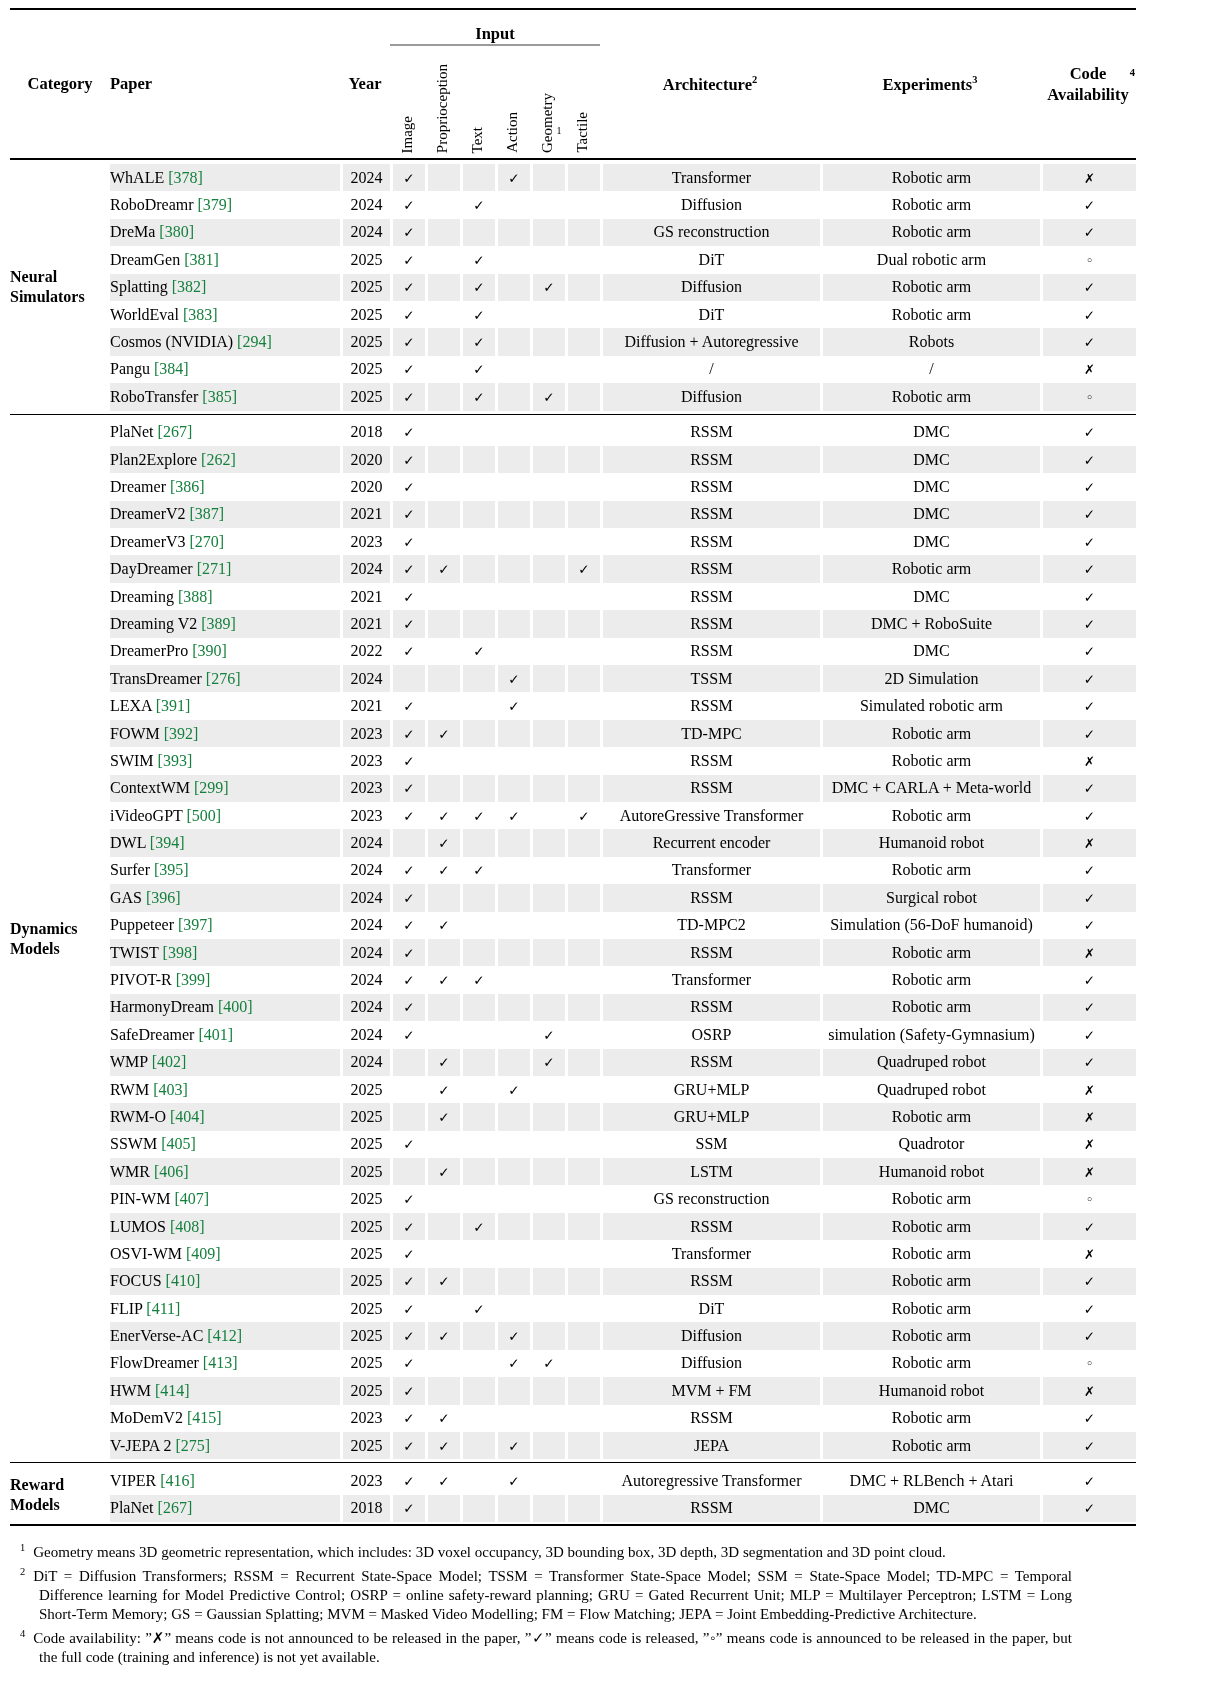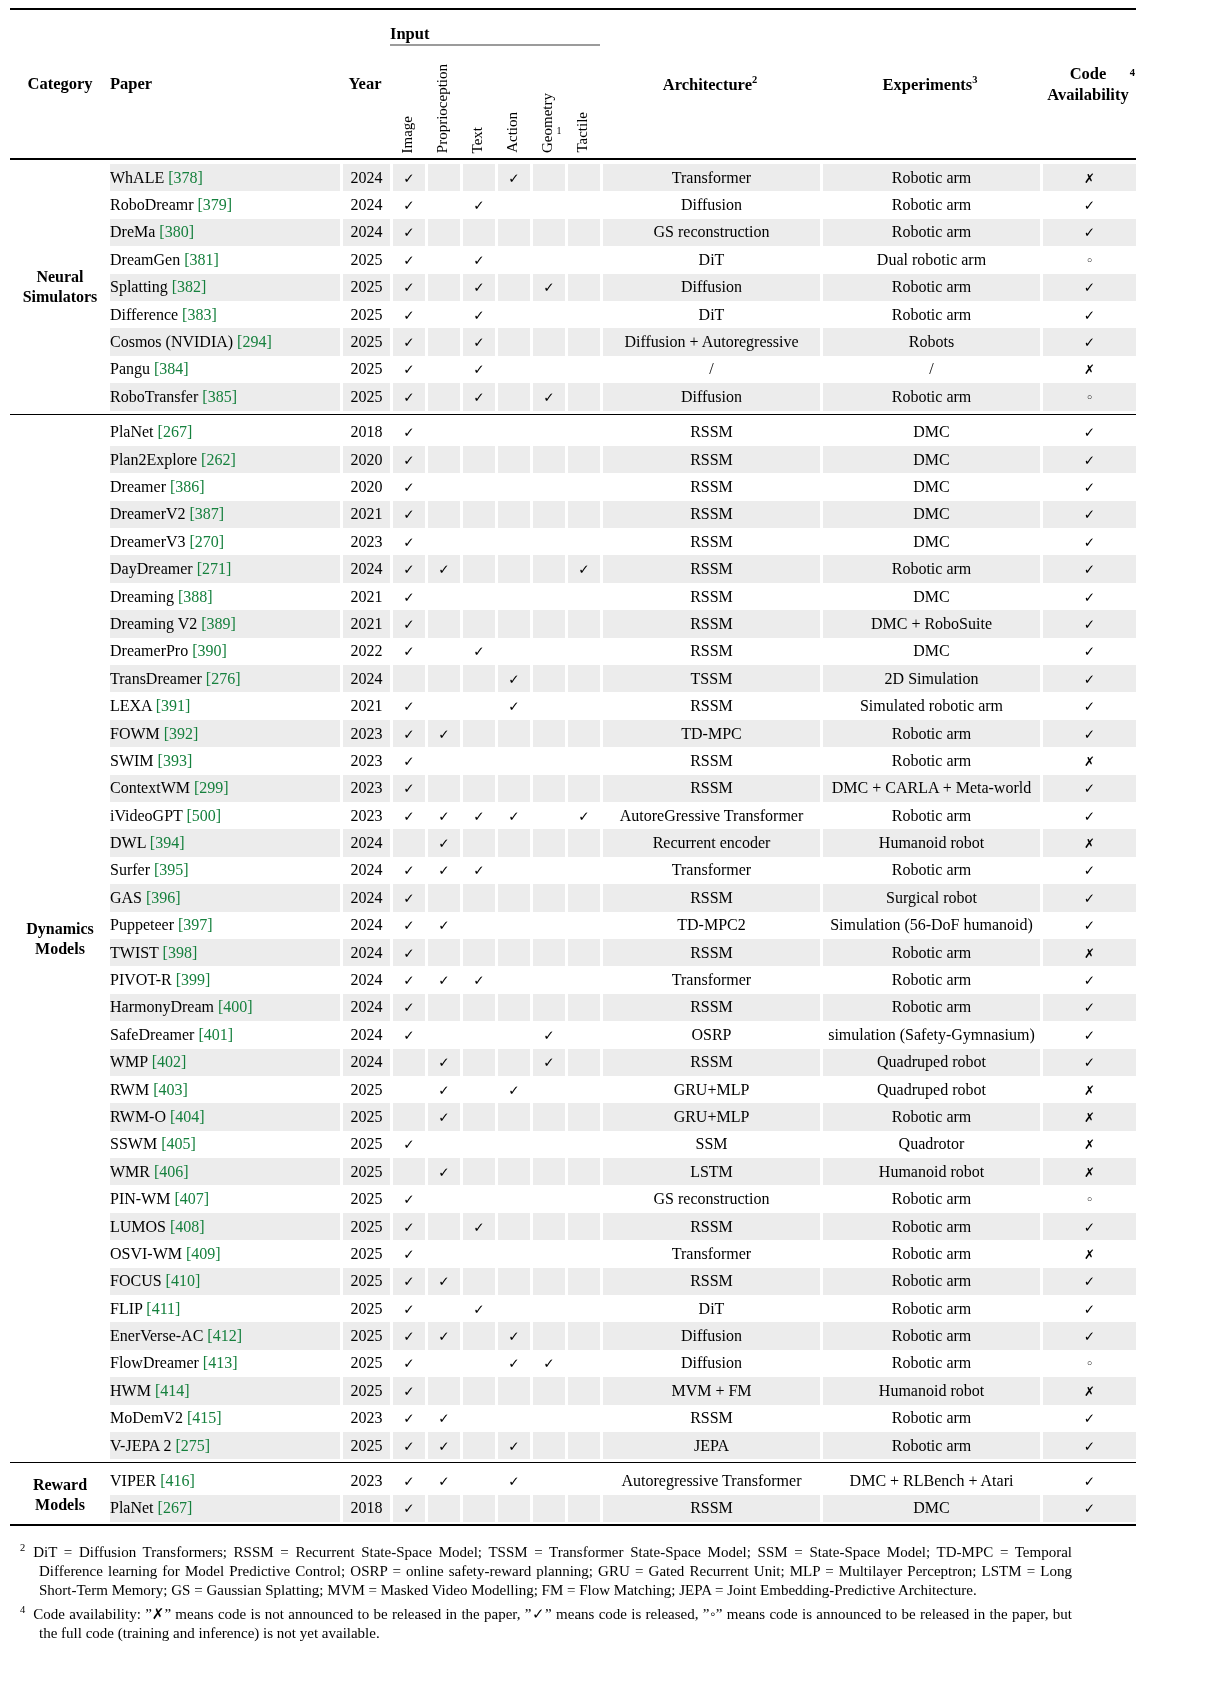--- a/index.html
+++ b/index.html
@@ -20,37 +20,37 @@
   
   tr.rule td { background:#000; line-height:0; font-size:0; padding:0; }
   tr.rule-thick td { height:2px; }
   tr.rule-thin td { height:1px; }
   tr.sp td { background:#fff; line-height:0; font-size:0; padding:0; }
 
   
   thead th { font-weight:bold; font-size:16.5px; color:#000; }
   .h-mid { vertical-align:middle; padding-bottom:48px; text-align:center; }
   .h-paper { text-align:left; padding-left:12px; }
-  .h-input { height:36px; vertical-align:bottom; text-align:left;
+  .h-input { height:36px; vertical-align:bottom; text-align:center;
              padding-bottom:4px; border-bottom:2px solid #9b9b9b; }
   .hsup { font-size:10.5px; }
   .h-code { position:relative; line-height:21px; }
   .h-code .code-sup { position:absolute; right:1px; top:52px; }
   .rot-th { height:112px; vertical-align:bottom; text-align:center; position:relative; padding-bottom:6px; }
   .rot { writing-mode:vertical-rl; transform:rotate(180deg); display:inline-block;
          font-weight:normal; font-size:15px; white-space:nowrap; line-height:15px; }
   .geo-sup { position:absolute; left:50%; margin-left:9px; bottom:22px; font-size:10px; font-weight:normal; }
 
   
   tr.data-row td { height:27.4px; font-size:16px; vertical-align:middle;
                    white-space:nowrap; overflow:hidden; }
   tr.data-row.shaded td { background:#ececec; }
   tr.data-row td.cat, tr.data-row.shaded td.cat { background:#fff; }
   td.gut { border-left:3px solid #fff; }
-  td.cat { text-align:center; font-weight:bold; font-size:16.5px; line-height:20px; vertical-align:middle; }
+  td.cat { text-align:left; font-weight:bold; font-size:16.5px; line-height:20px; vertical-align:middle; }
   td.paper { text-align:left; padding-left:12px; }
   td.year, td.inp, td.arch, td.exp, td.code { text-align:center; }
   .cite { color:#15803d; }
   .sym { font-family:"DejaVu Sans", sans-serif; }
   .sym-check { font-size:13.5px; }
   .sym-cross { font-size:13px; font-weight:bold; }
   .sym-circle { font-size:13px; }
 
   
   .footnotes { width:1052px; margin:12px 0 0 20px; font-size:15px; line-height:19px;
@@ -167,21 +167,21 @@
           <td class="inp gut"></td>
           <td class="inp gut"><span class="sym sym-check">✓</span></td>
           <td class="inp gut"></td>
           <td class="inp gut"><span class="sym sym-check">✓</span></td>
           <td class="inp gut"></td>
           <td class="arch gut">Diffusion</td>
           <td class="exp gut">Robotic arm</td>
           <td class="code gut"><span class="sym sym-check">✓</span></td>
         </tr>
         <tr class="data-row">
-          <td class="paper"><span>Difference </span><span class="cite">[383]</span></td>
+          <td class="paper"><span>WorldEval </span><span class="cite">[383]</span></td>
           <td class="year gut">2025</td>
           <td class="inp gut"><span class="sym sym-check">✓</span></td>
           <td class="inp gut"></td>
           <td class="inp gut"><span class="sym sym-check">✓</span></td>
           <td class="inp gut"></td>
           <td class="inp gut"></td>
           <td class="inp gut"></td>
           <td class="arch gut">DiT</td>
           <td class="exp gut">Robotic arm</td>
           <td class="code gut"><span class="sym sym-check">✓</span></td>
@@ -768,17 +768,18 @@
         <tr class="sp">
           <td colspan="12" style="height: 2px;"></td>
         </tr>
         <tr class="rule rule-thick">
           <td colspan="12"></td>
         </tr>
       </tbody>
   </table>
 
   <div class="footnotes">
+    <div class="fn"><sup class="fn-mark">1</sup><span class="fn-text">Geometry means 3D geometric representation, which includes: 3D voxel occupancy, 3D bounding box, 3D depth, 3D segmentation and 3D point cloud.</span></div>
     <div class="fn"><sup class="fn-mark">2</sup><span class="fn-text">DiT = Diffusion Transformers; RSSM = Recurrent State-Space Model; TSSM = Transformer State-Space Model; SSM = State-Space Model; TD-MPC = Temporal Difference learning for Model Predictive Control; OSRP = online safety-reward planning; GRU = Gated Recurrent Unit; MLP = Multilayer Perceptron; LSTM = Long Short-Term Memory; GS = Gaussian Splatting; MVM = Masked Video Modelling; FM = Flow Matching; JEPA = Joint Embedding-Predictive Architecture.</span></div>
     <div class="fn"><sup class="fn-mark">4</sup><span class="fn-text">Code availability: ”✗” means code is not announced to be released in the paper, ”✓” means code is released, ”◦” means code is announced to be released in the paper, but the full code (training and inference) is not yet available.</span></div>
   </div>
 
 </div>
 
 </body></html>

